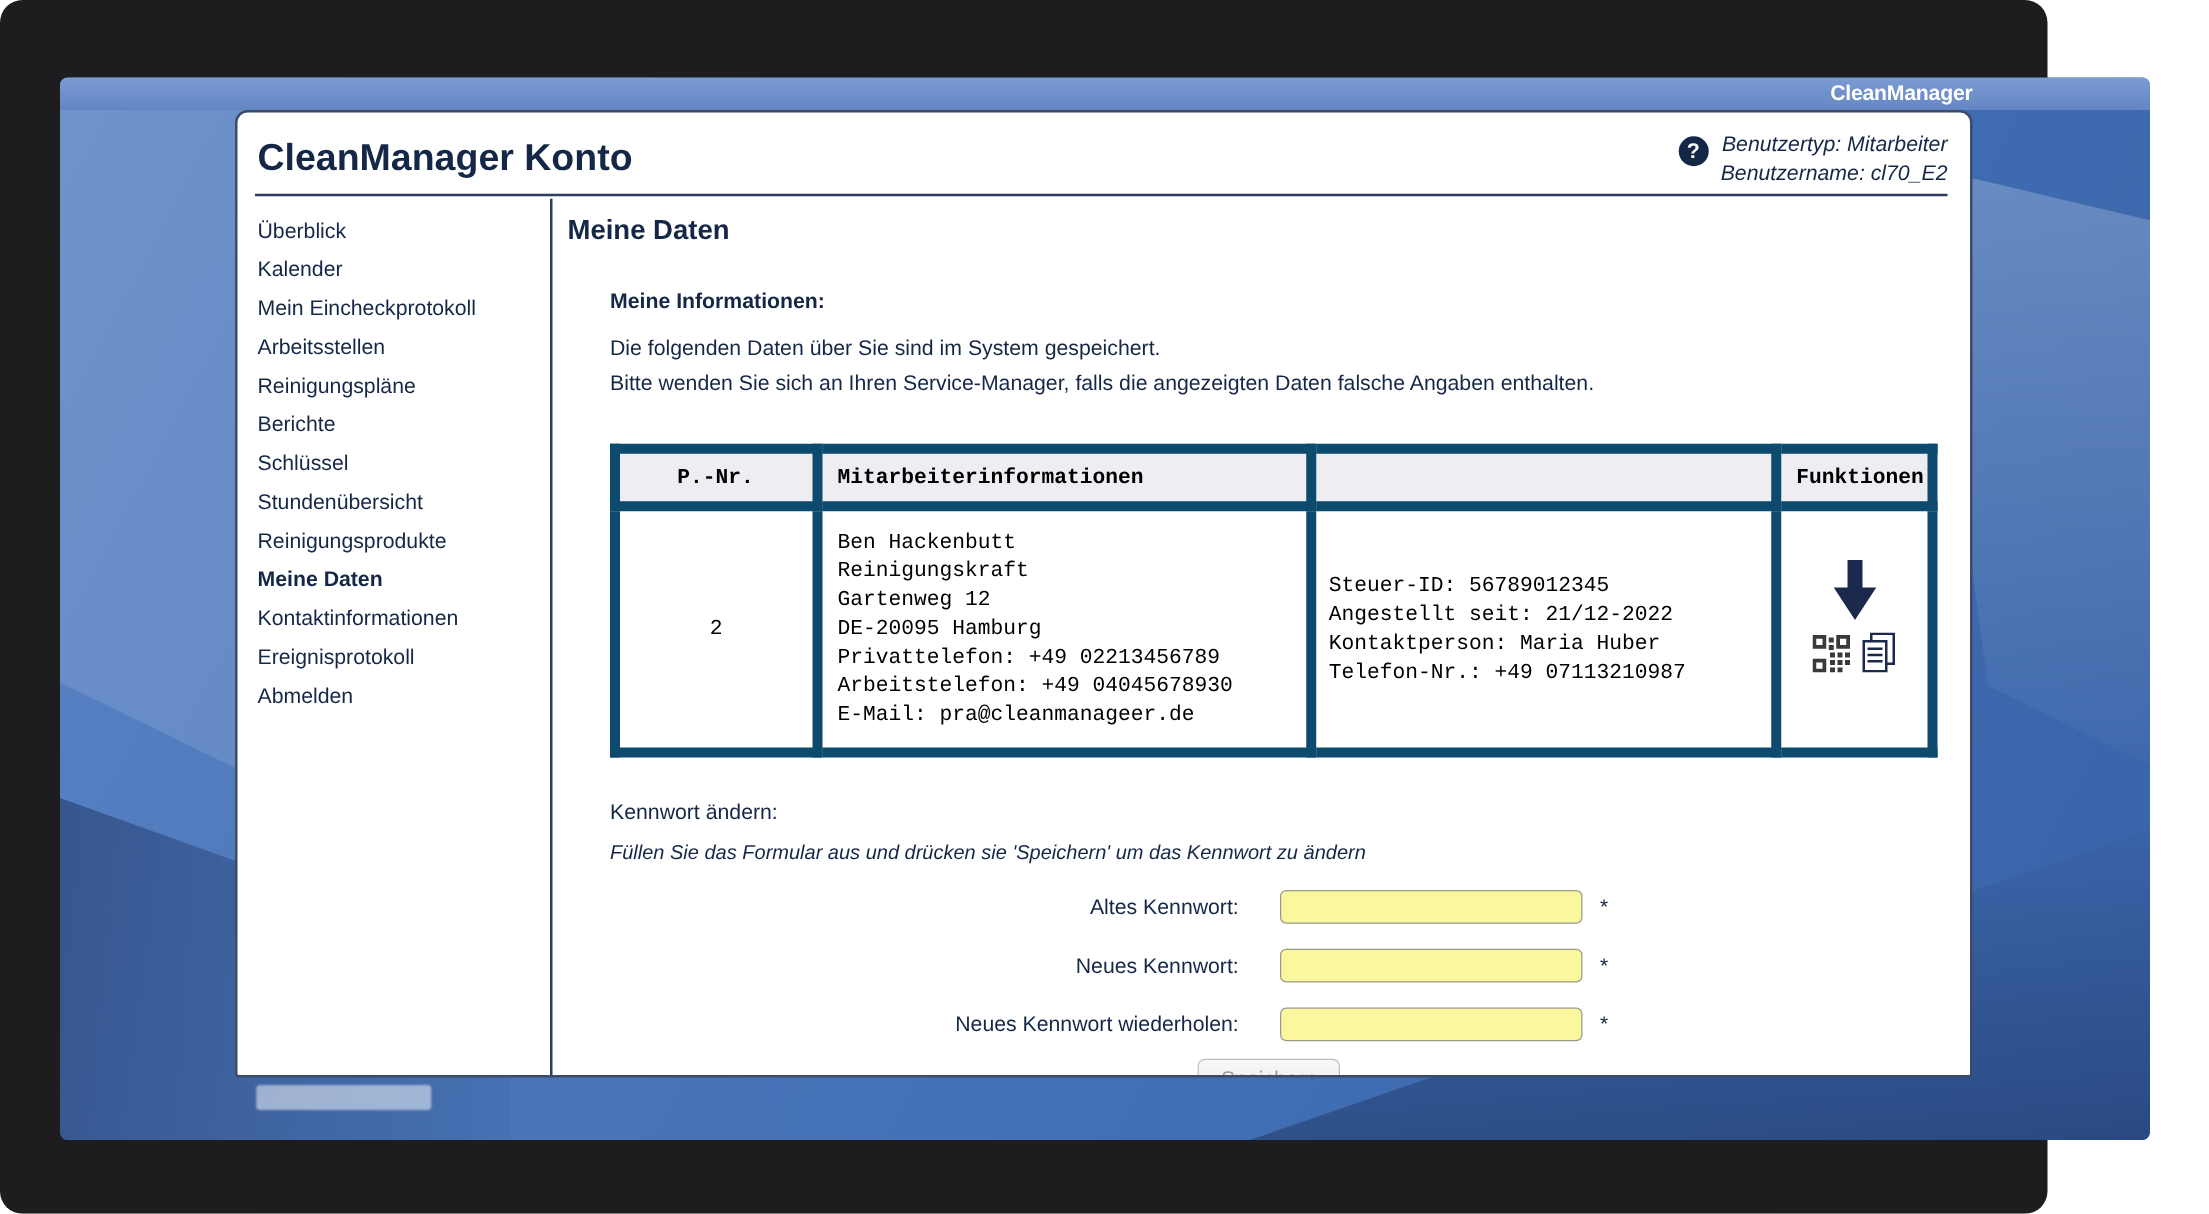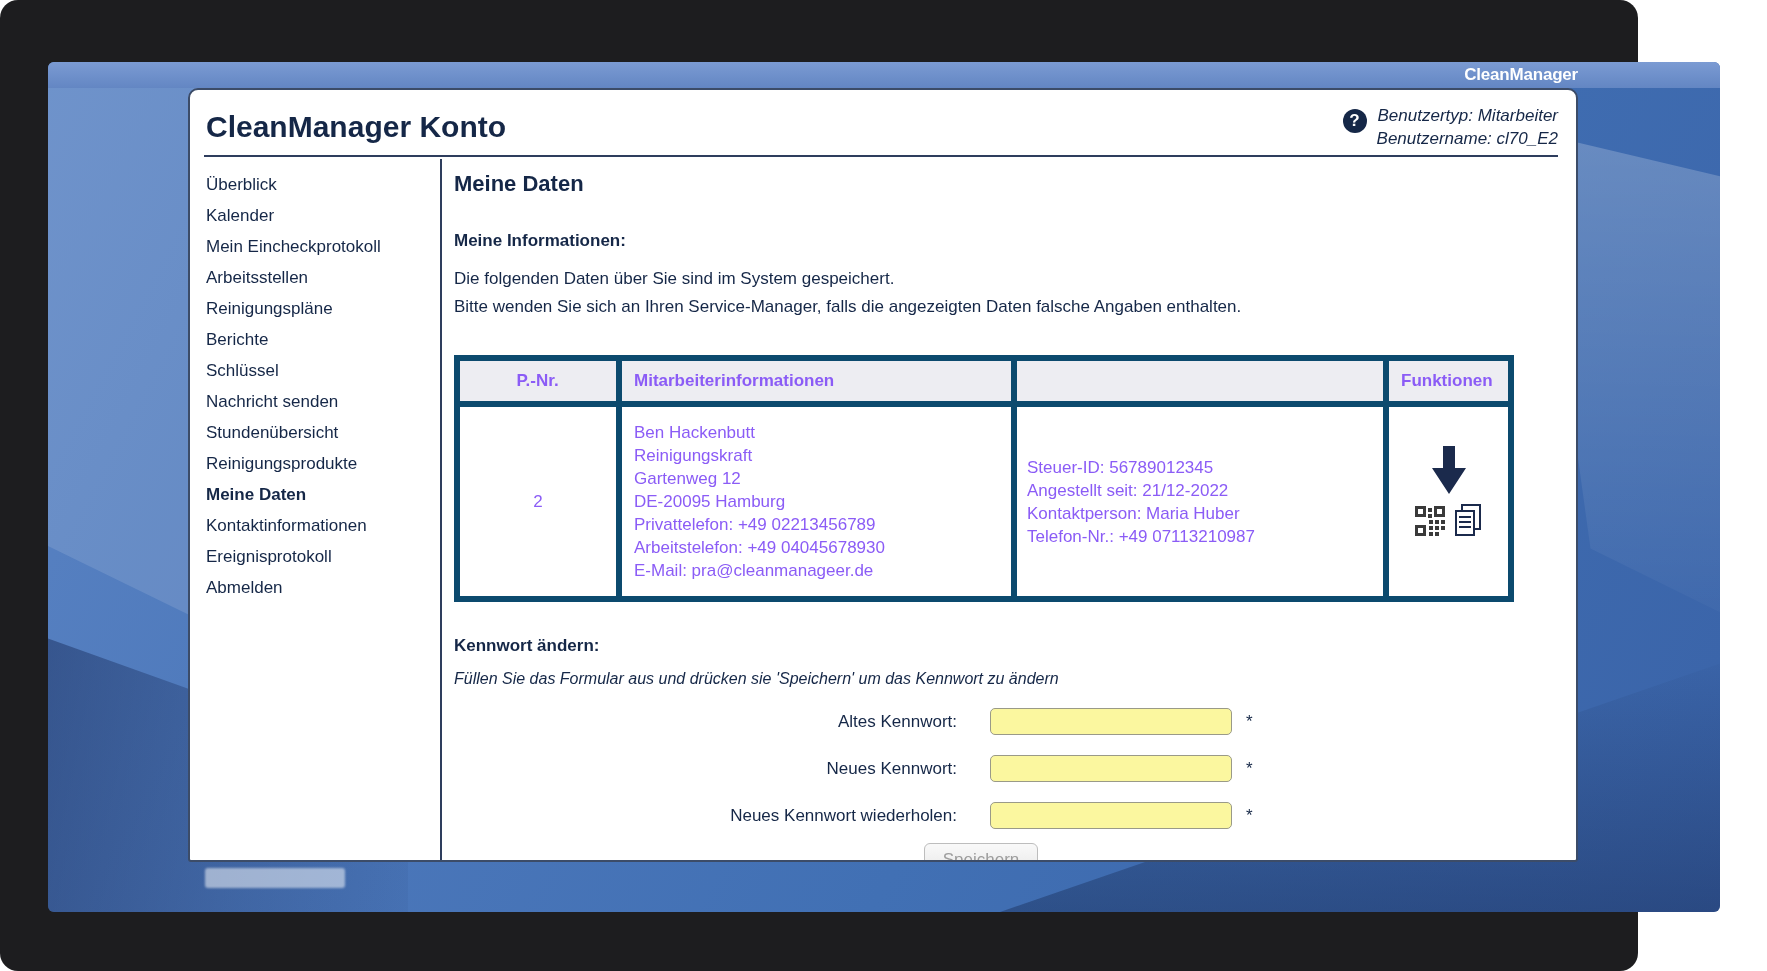--- a/index.html
+++ b/index.html
@@ -44,37 +44,37 @@
           margin-top:5px; cursor:pointer; }
   .user-lines { text-align:right; font-style:italic; font-size:17px; line-height:23px; }
 
   .sidebar { position:absolute; left:0; top:69px; bottom:0; width:252px;
              border-right:2px solid #2e3d5d; padding-top:10px; }
   .side-item { padding-left:16px; font-size:17px; line-height:31px; cursor:pointer; white-space:nowrap; }
   .side-item.active { font-weight:bold; }
 
   .main { position:absolute; left:254px; top:69px; right:0; bottom:0; padding:0 34px 0 10px; overflow:hidden; }
   .main h2 { font-size:22px; margin:12px 0 0 0; font-weight:bold; }
-  .content { }
+  .content { margin-left:34px; }
   .info-heading { font-weight:bold; font-size:17px; margin-top:34px; }
   .info-lines { margin-top:14px; font-size:17px; line-height:28px; }
 
   table.emp { border-collapse:collapse; margin-top:34px; table-layout:fixed; width:1054px; }
-  table.emp th, table.emp td { border:6px solid #0c4a6e; font-size:17px; color:#8b5cf6; }
+  table.emp th, table.emp td { border:8px solid #0c4a6e; font-size:17px; color:#000000;font-family:Liberation Mono, monospace; }
   table.emp th { background:#ededf2; height:46px; font-weight:bold; text-align:left; padding-left:12px; }
   table.emp th.c-pnr { text-align:center; padding-left:0; }
   td.c-pnr { text-align:center; vertical-align:middle; }
   td.c-emp { padding:14px 8px 14px 12px; line-height:23px; vertical-align:middle; }
   td.c-det { padding-left:10px; line-height:23px; vertical-align:middle; }
   td.c-fn  { text-align:center; vertical-align:middle; padding:4px 0 26px 0; }
   .fn-arrow { display:block; margin:0 auto 8px auto; cursor:pointer; }
   .fn-row { display:flex; justify-content:center; align-items:flex-end; gap:9px; }
   .fn-row svg { cursor:pointer; }
 
-  .pw-heading { font-weight:bold; font-size:17px; margin-top:34px; }
+  .pw-heading { font-weight:normal; font-size:17px; margin-top:34px; }
   .pw-instr { margin-top:14px; font-size:16px;font-style:italic; }
   .frow { display:flex; align-items:center; margin-top:20px; }
   .frow label { width:536px; text-align:right; padding-right:33px; font-size:17px; }
   .frow input { width:242px; height:27px; background:#fbf79f; border:1px solid #9a9a88;
                 border-radius:5px; padding:0 7px; font-size:15px; }
   .req { margin-left:14px; font-size:17px; }
   .btn-row { width:1054px; text-align:center; margin-top:14px; }
   .save-btn { padding:6px 18px; font-size:17px; color:#9c9c9c;
               background:linear-gradient(#f9f9f9,#e7e7e7); border:1px solid #bdbdbd;
               border-radius:6px; cursor:pointer; font-family:"Liberation Sans", sans-serif; }
@@ -107,21 +107,20 @@
       </div>
 
       <div class="sidebar">
         <div class="side-item">Überblick</div>
         <div class="side-item">Kalender</div>
         <div class="side-item">Mein Eincheckprotokoll</div>
         <div class="side-item">Arbeitsstellen</div>
         <div class="side-item">Reinigungspläne</div>
         <div class="side-item">Berichte</div>
         <div class="side-item">Schlüssel</div>
-        <div class="side-item">Nachricht senden</div>
         <div class="side-item">Stundenübersicht</div>
         <div class="side-item">Reinigungsprodukte</div>
         <div class="side-item active">Meine Daten</div>
         <div class="side-item">Kontaktinformationen</div>
         <div class="side-item">Ereignisprotokoll</div>
         <div class="side-item">Abmelden</div>
       </div>
 
       <div class="main">
         <h2>Meine Daten</h2>

